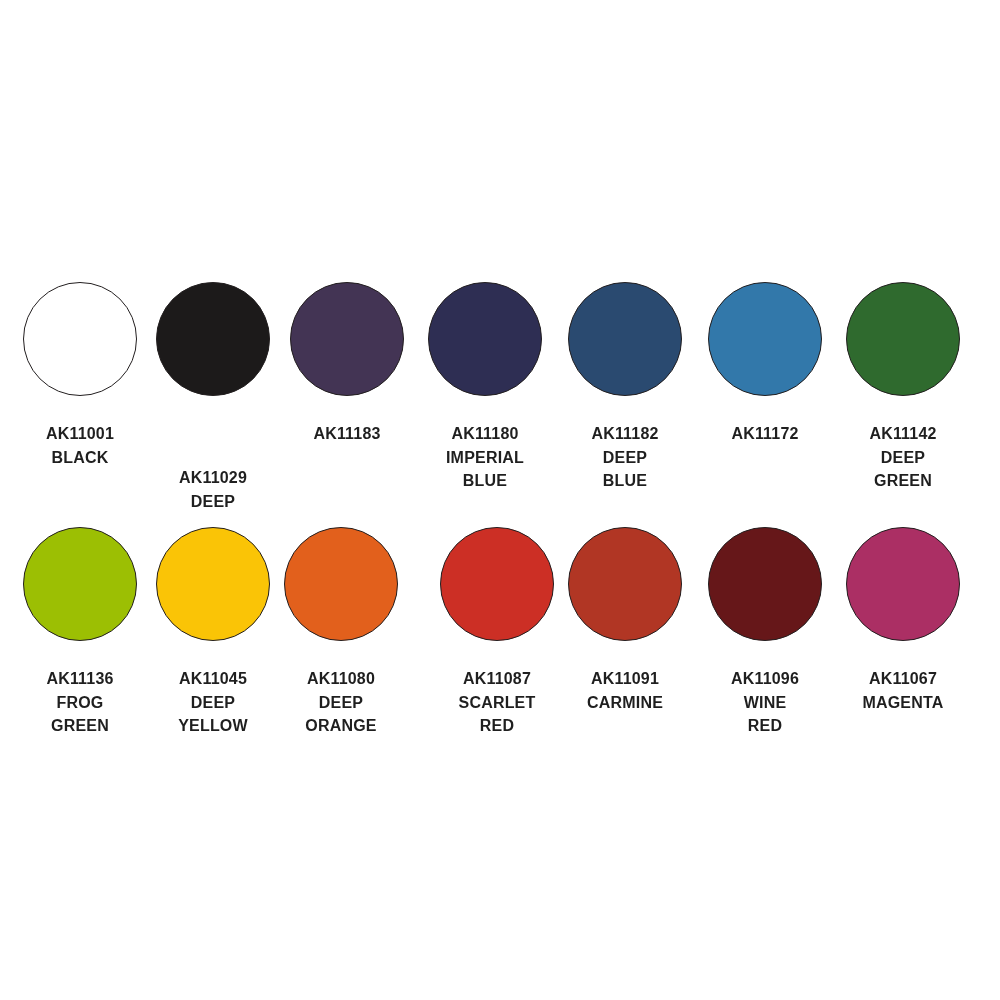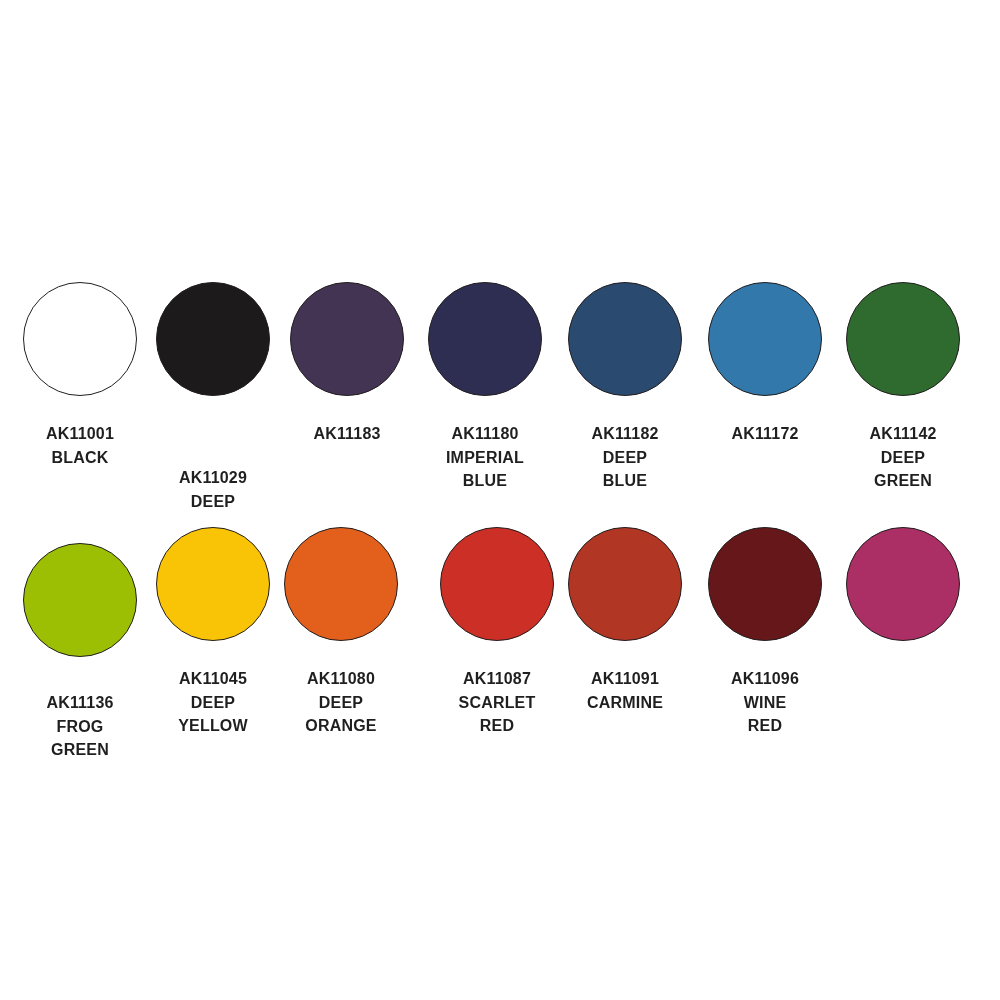--- a/index.html
+++ b/index.html
@@ -102,21 +102,21 @@
         <div class="swatch-circle" style="background: rgb(50, 120, 170);"></div>
         <div class="swatch-label"><span class="swatch-code">AK11172</span></div>
       </div>
       <div class="swatch-cell" style="position: absolute; left: 834px; top: 0px;">
         <div class="swatch-circle" style="background: rgb(47, 106, 46);"></div>
         <div class="swatch-label"><span class="swatch-code">AK11142</span><span class="swatch-name">DEEP
 GREEN</span></div>
       </div>
     </div>
   <div class="swatch-row" id="row-2">
-      <div class="swatch-cell" style="position: absolute; left: 11px; top: 16px; gap: 8px;">
+      <div class="swatch-cell" style="position: absolute; left: 11px; top: 0px;">
         <div class="swatch-circle" style="background: rgb(156, 191, 3);"></div>
         <div class="swatch-label"><span class="swatch-code">AK11136</span><span class="swatch-name">FROG
 GREEN</span></div>
       </div>
       <div class="swatch-cell" style="position: absolute; left: 144px; top: 0px;">
         <div class="swatch-circle" style="background: rgb(250, 196, 6);"></div>
         <div class="swatch-label"><span class="swatch-code">AK11045</span><span class="swatch-name">DEEP
 YELLOW</span></div>
       </div>
       <div class="swatch-cell" style="position: absolute; left: 272px; top: 0px;">
@@ -133,16 +133,17 @@
         <div class="swatch-circle" style="background: rgb(177, 54, 36);"></div>
         <div class="swatch-label"><span class="swatch-code">AK11091</span><span class="swatch-name">CARMINE</span></div>
       </div>
       <div class="swatch-cell" style="position: absolute; left: 696px; top: 0px;">
         <div class="swatch-circle" style="background: rgb(102, 23, 25);"></div>
         <div class="swatch-label"><span class="swatch-code">AK11096</span><span class="swatch-name">WINE
 RED</span></div>
       </div>
       <div class="swatch-cell" style="position: absolute; left: 834px; top: 0px;">
         <div class="swatch-circle" style="background: rgb(171, 47, 100);"></div>
+        <div class="swatch-label"><span class="swatch-code">AK11067</span><span class="swatch-name">MAGENTA</span></div>
       </div>
     </div>
 
 </div>
 
 </body></html>

